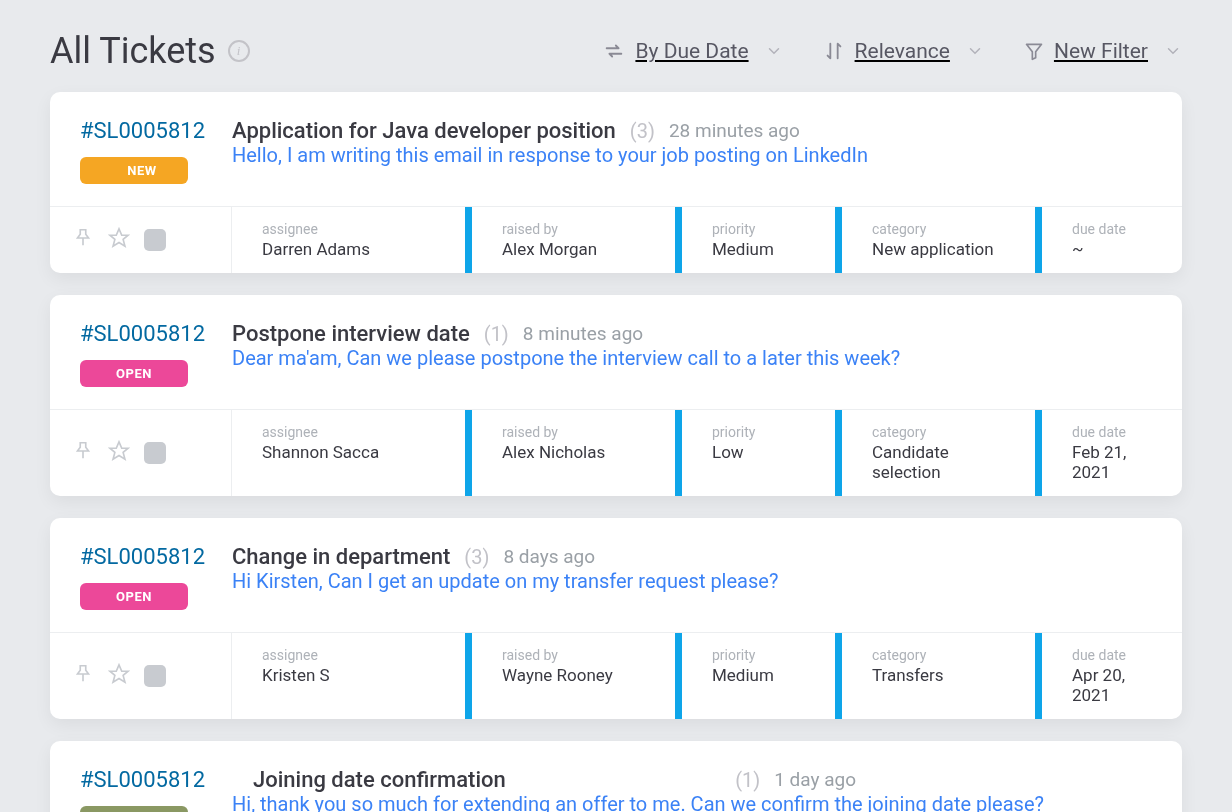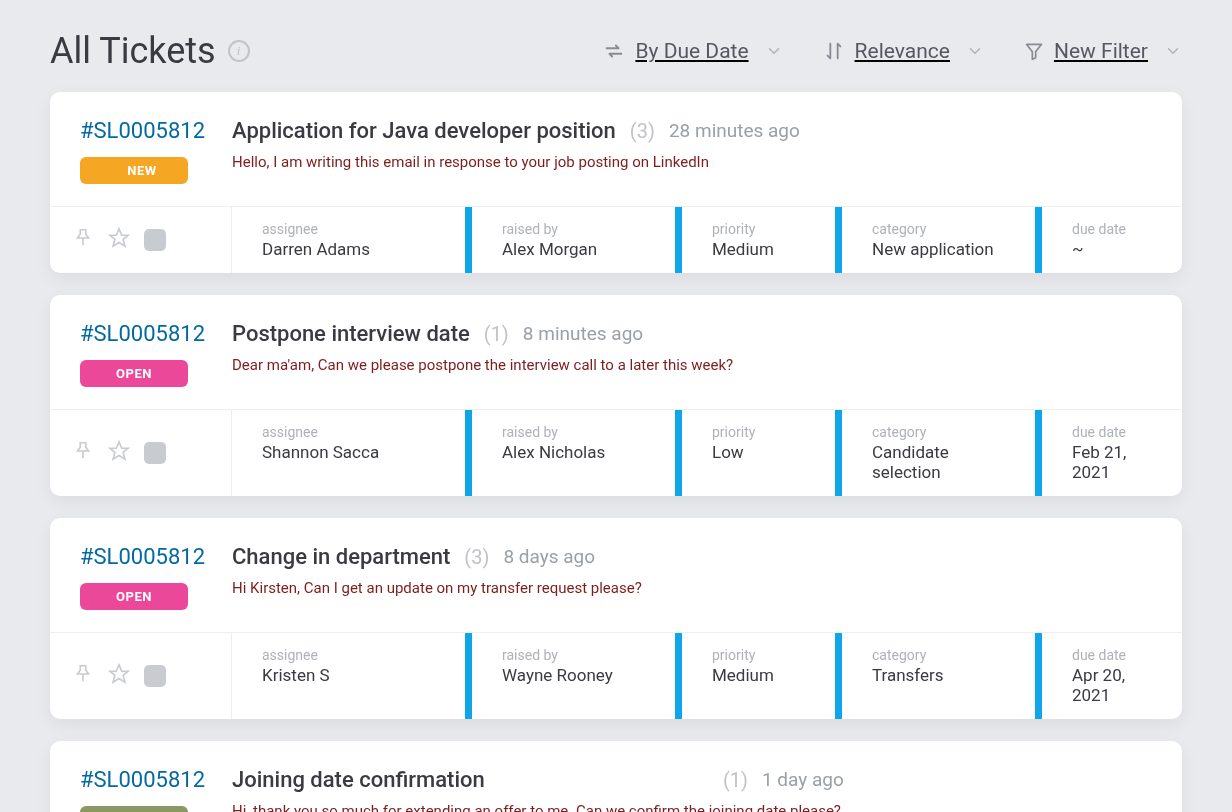--- a/index.html
+++ b/index.html
@@ -112,23 +112,22 @@
   }
   .tcount {
     color: #c2c2c8;
     font-size: 20px;
   }
   .ttime {
     color: #9aa0a6;
     font-size: 19px;
   }
   .tpreview {
-    margin-top: 10px;
-    color: #7f1d1d;
-    font-size: 15px;
+    color: #3b82f6;
+    font-size: 20px;
   }
 
   .ticket-meta {
     display: flex;
     border-top: 1px solid #eceef0;
   }
   .meta-actions {
     width: 182px;
     flex-shrink: 0;
     display: flex;
@@ -368,21 +367,21 @@
   </div>
 
   <div class="ticket-card">
     <div class="ticket-top">
       <div class="tid-col">
         <div class="tid">#SL0005812</div>
         <div class="status-badge status-onhold">ON HOLD</div>
       </div>
       <div class="tcontent">
         <div class="trow1 trow1-spread" style="display:flex;">
-          <span class="ttitle ttitle-wrap" style="flex:0 0 auto;">Joining date confirmation</span>
+          <span class="ttitle ttitle-wrap" style="flex:0 0 auto;margin-left:21px;">Joining date confirmation</span>
           <span style="flex:1"></span>
           <span class="tcount">(1)</span>
           <span class="ttime">1 day ago</span>
           <span style="flex:1.4"></span>
         </div>
         <div class="tpreview">Hi, thank you so much for extending an offer to me. Can we confirm the joining date please?</div>
       </div>
     </div>
   </div>
 

